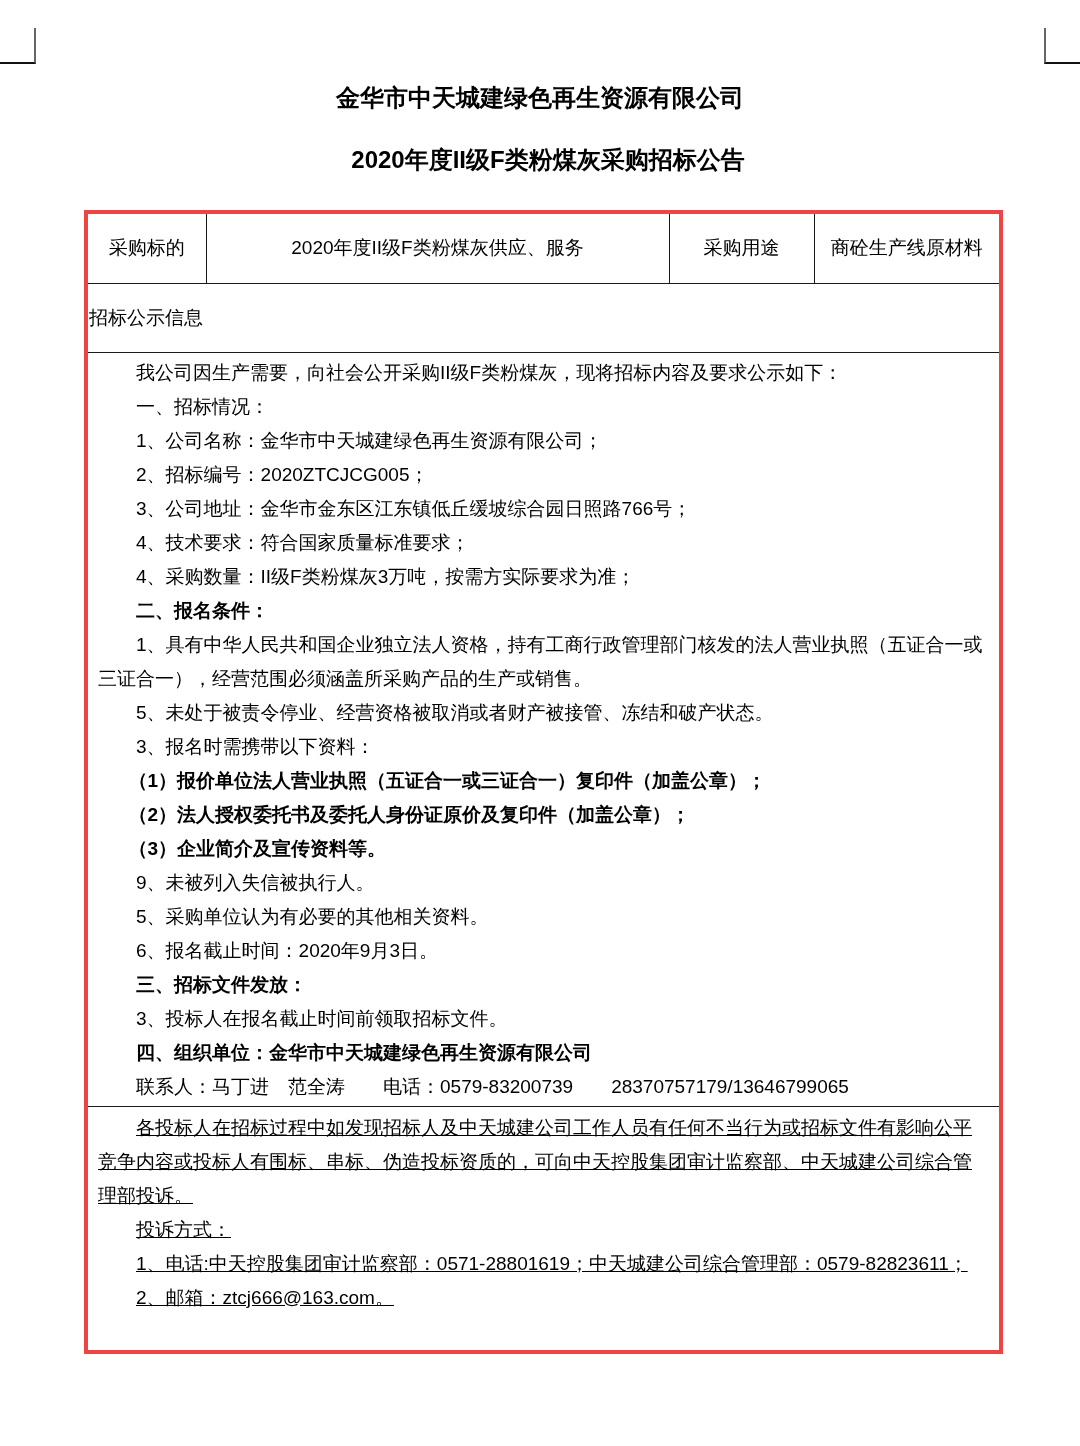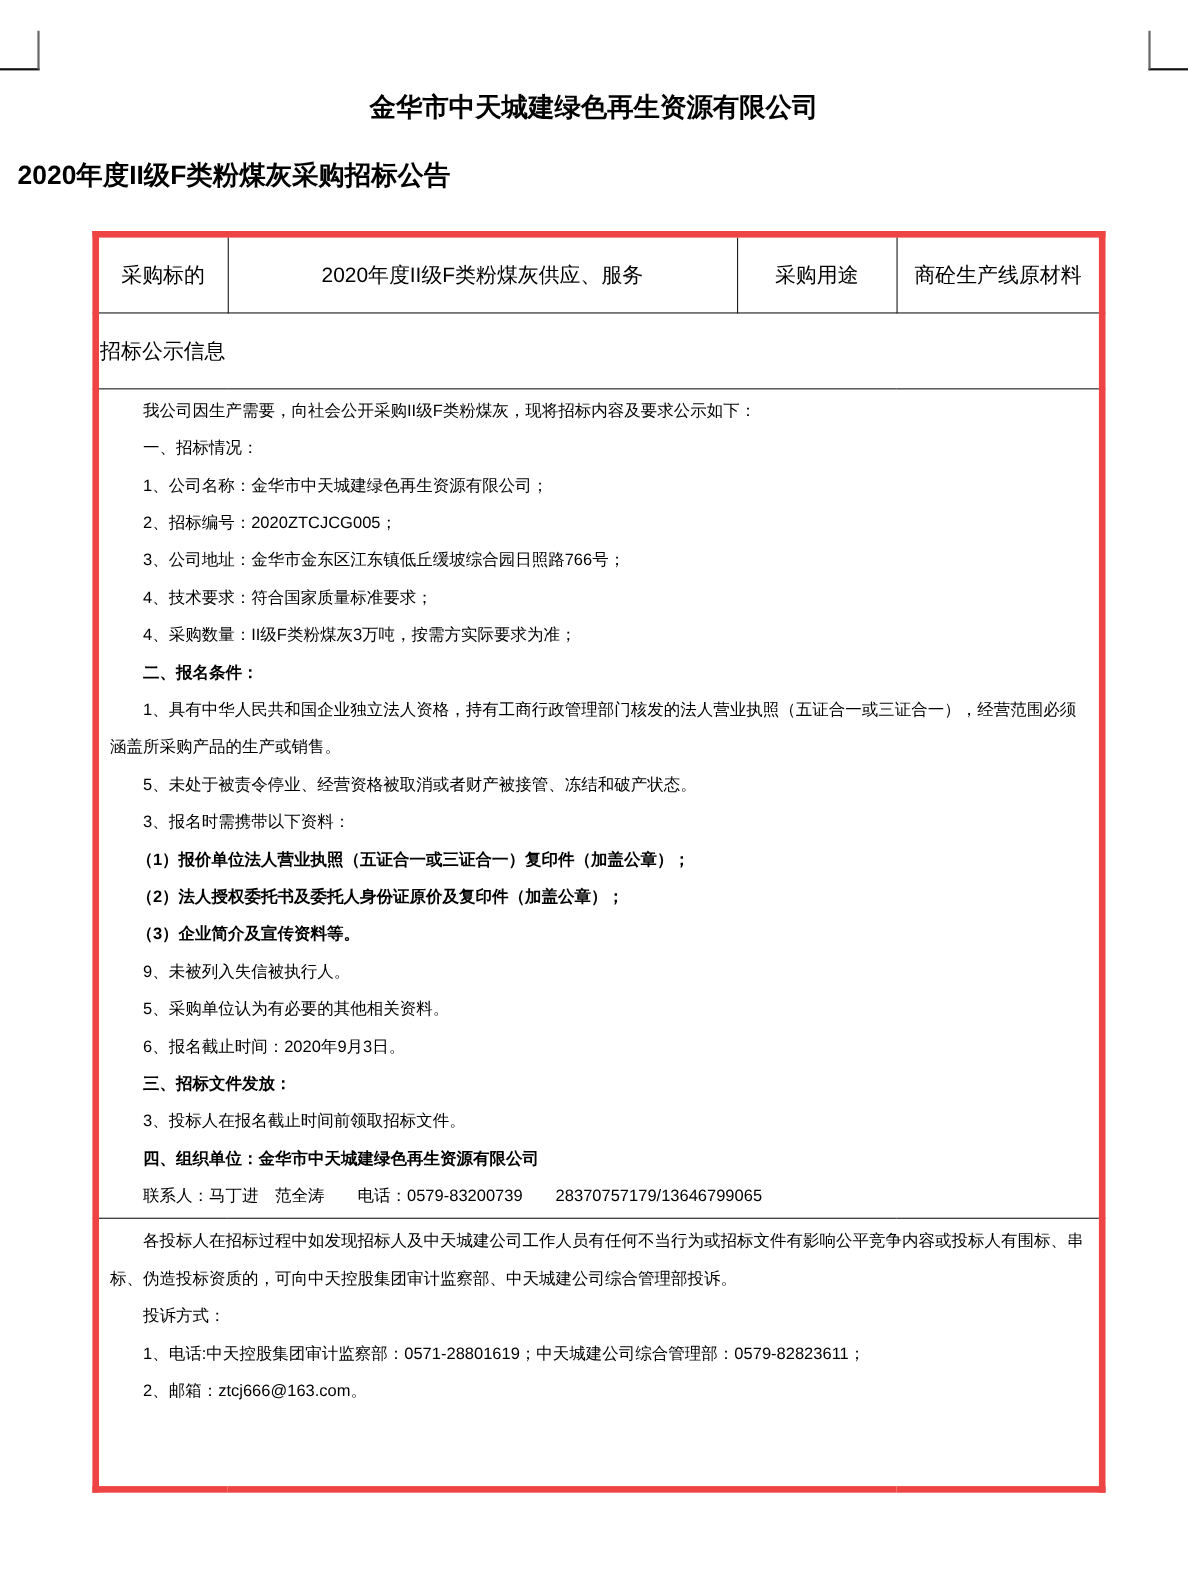--- a/index.html
+++ b/index.html
@@ -18,31 +18,32 @@
   .crop-right { right: 0; border-left: 2px solid #666;  border-bottom: 2px solid #111; }
 
   .doc-title {
     margin: 0; padding-top: 84px;
     text-align: center;
     font-size: 24px; font-weight: bold;
     line-height: 28px;
   }
   .doc-subtitle {
     margin: 0; padding-top: 34px;
+    text-align: center;
     font-size: 24px; font-weight: bold;
     line-height: 28px;
     padding-left: 16px;
   }
 
   table.info-table {
     border-collapse: collapse;
     table-layout: fixed;
     width: 915px;
     margin: 36px 0 0 84px;
-    border: 6px solid #ef4444;
+    border: 4px solid #ef4444;
   }
   table.info-table td {
     border: 1px solid #1a1a1a;
     font-size: 19px;
     color: #000;
   }
   .row-meta td { text-align: center; vertical-align: middle; }
   .row-meta-1 { height: 71px; }
   .row-meta-2 { height: 67px; }
   .row-section { height: 69px; }
@@ -50,25 +51,26 @@
 
   td.body-cell {
     height: 750px;
     vertical-align: top;
     padding: 3px 11px 0 10px;
   }
   td.complaint-cell {
     height: 239px;
     vertical-align: top;
     padding: 4px 11px 0 10px;
+    text-decoration: underline;
   }
   .body-cell p, .complaint-cell p {
     margin: 0;
     line-height: 34px;
-    font-size: 15px;
+    font-size: 19px;
     text-indent: 2em;
   }
   p.bracket { text-indent: 1.6em; font-weight: bold; }
   p.bold { font-weight: bold; }
 </style>
 </head>
 <body>
 
 <div class="crop-mark crop-left"></div>
 <div class="crop-mark crop-right"></div>

